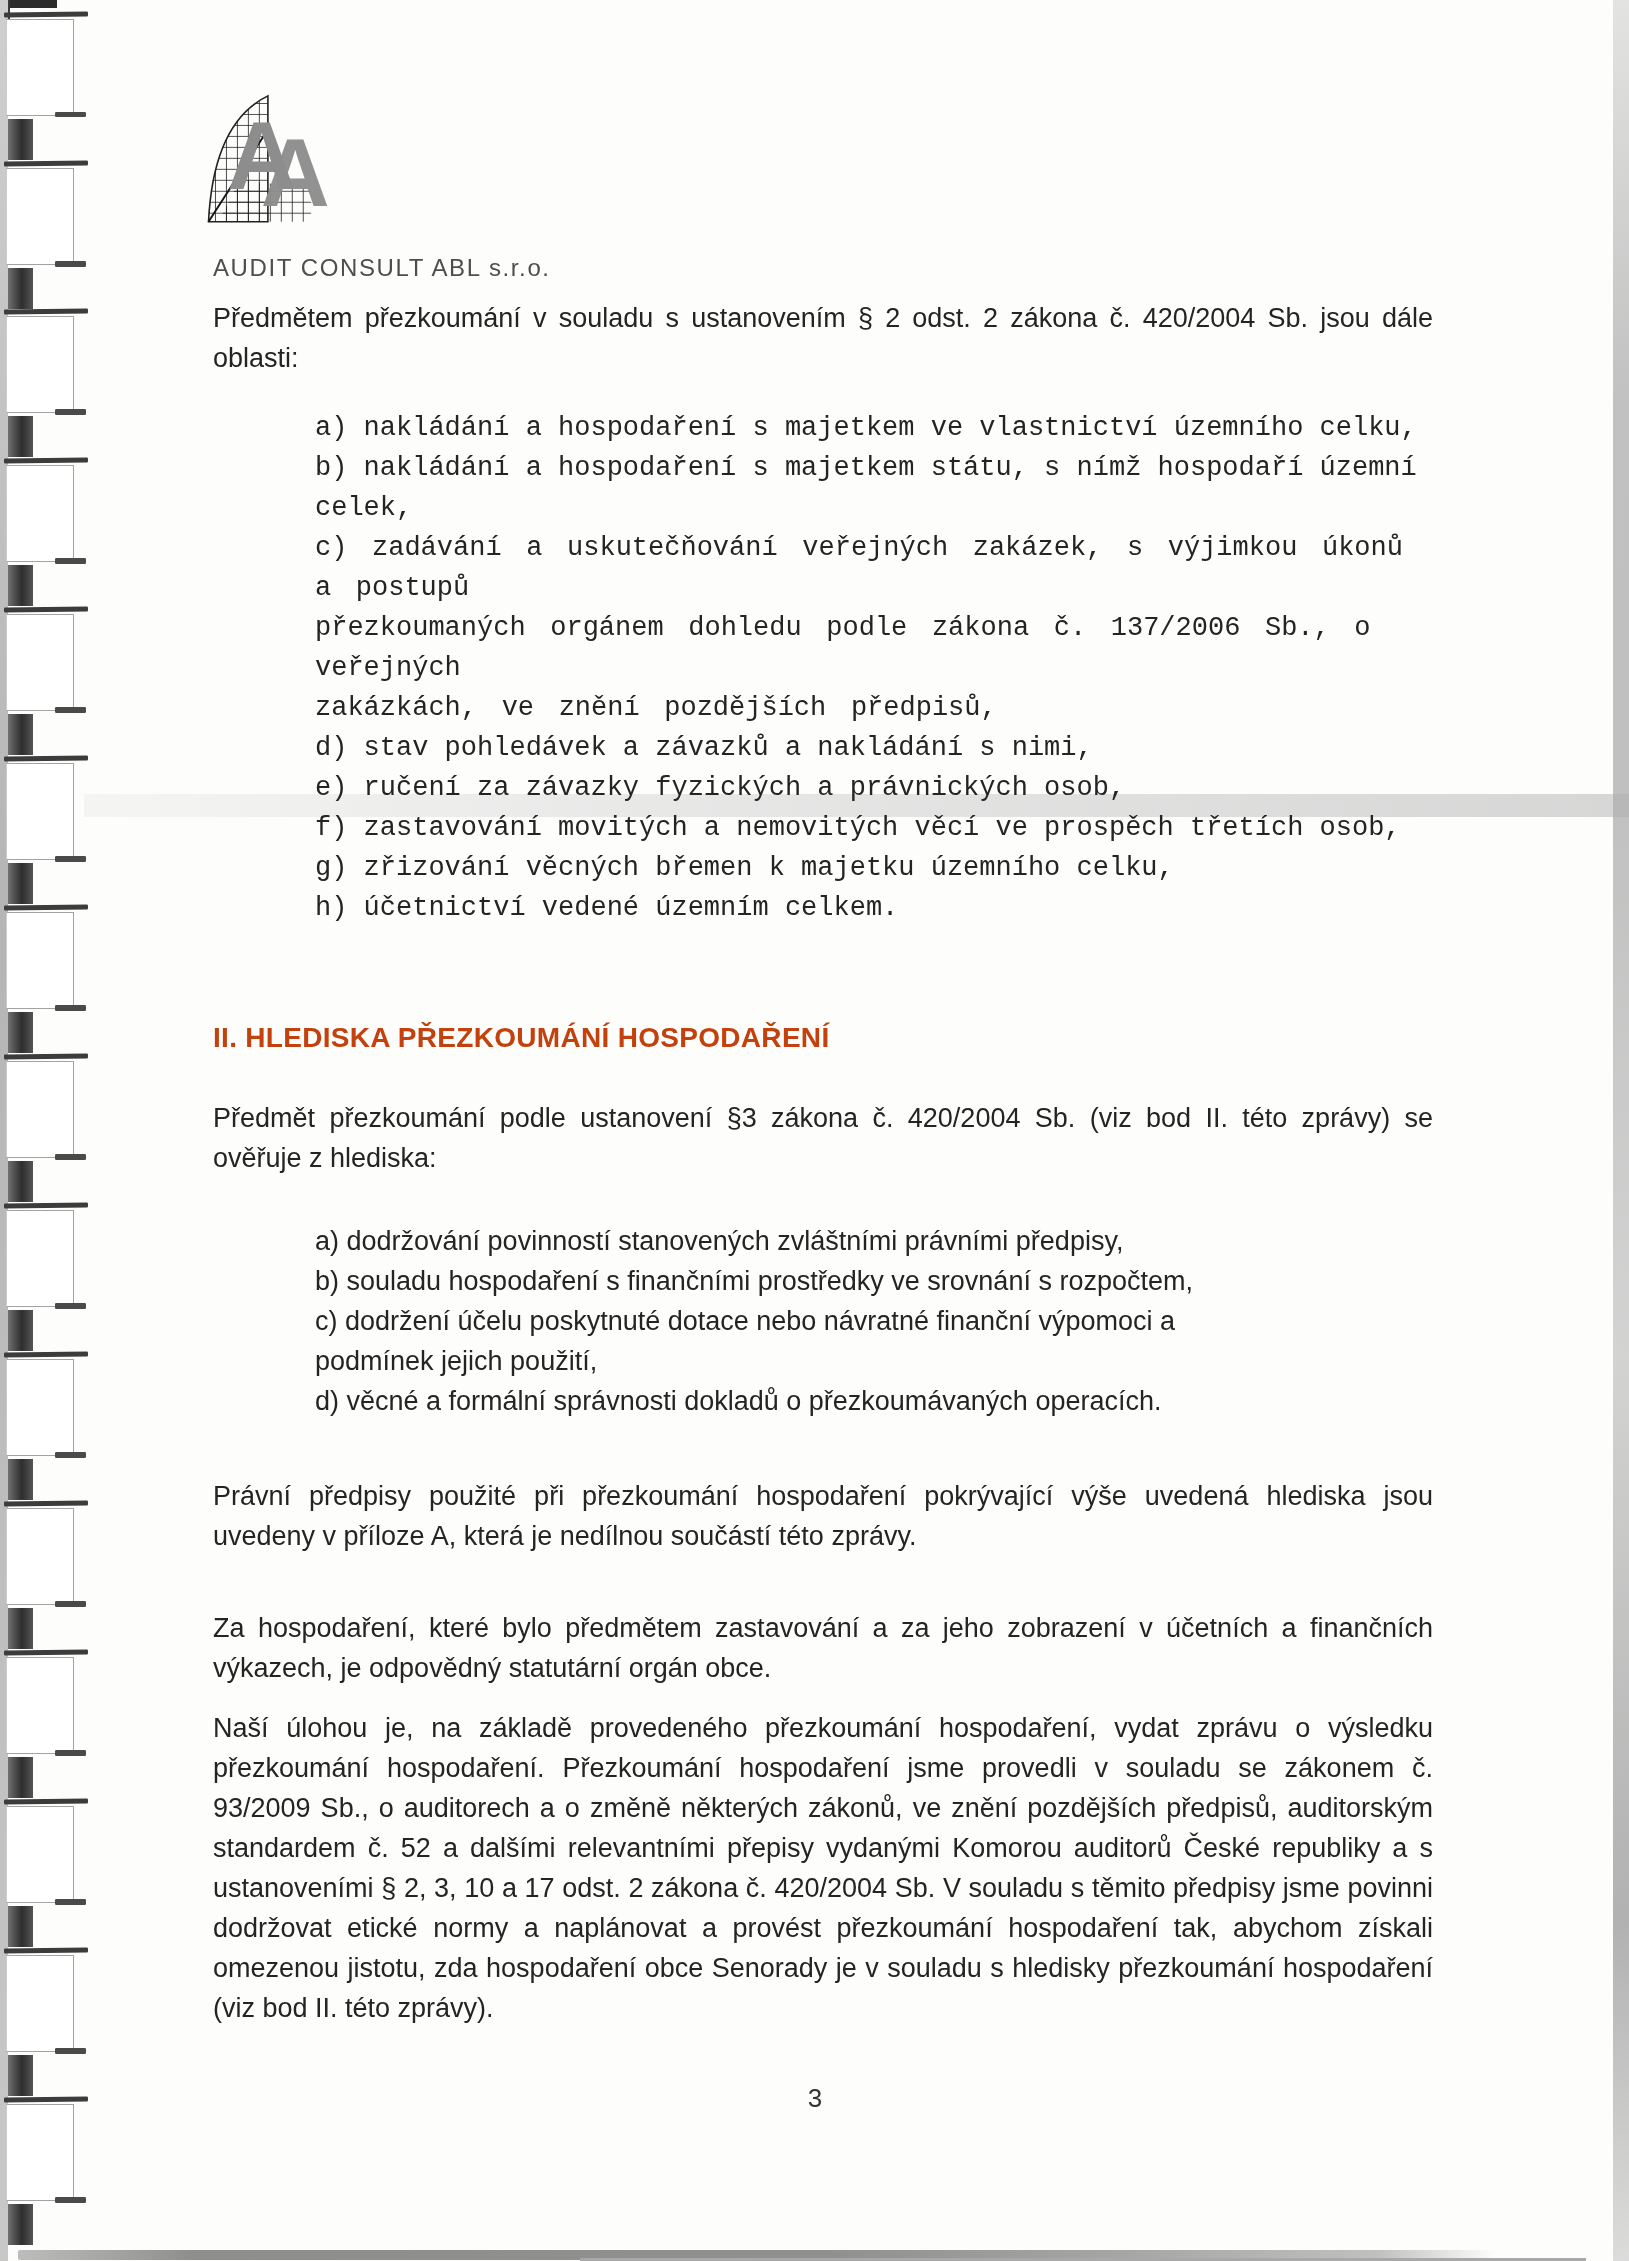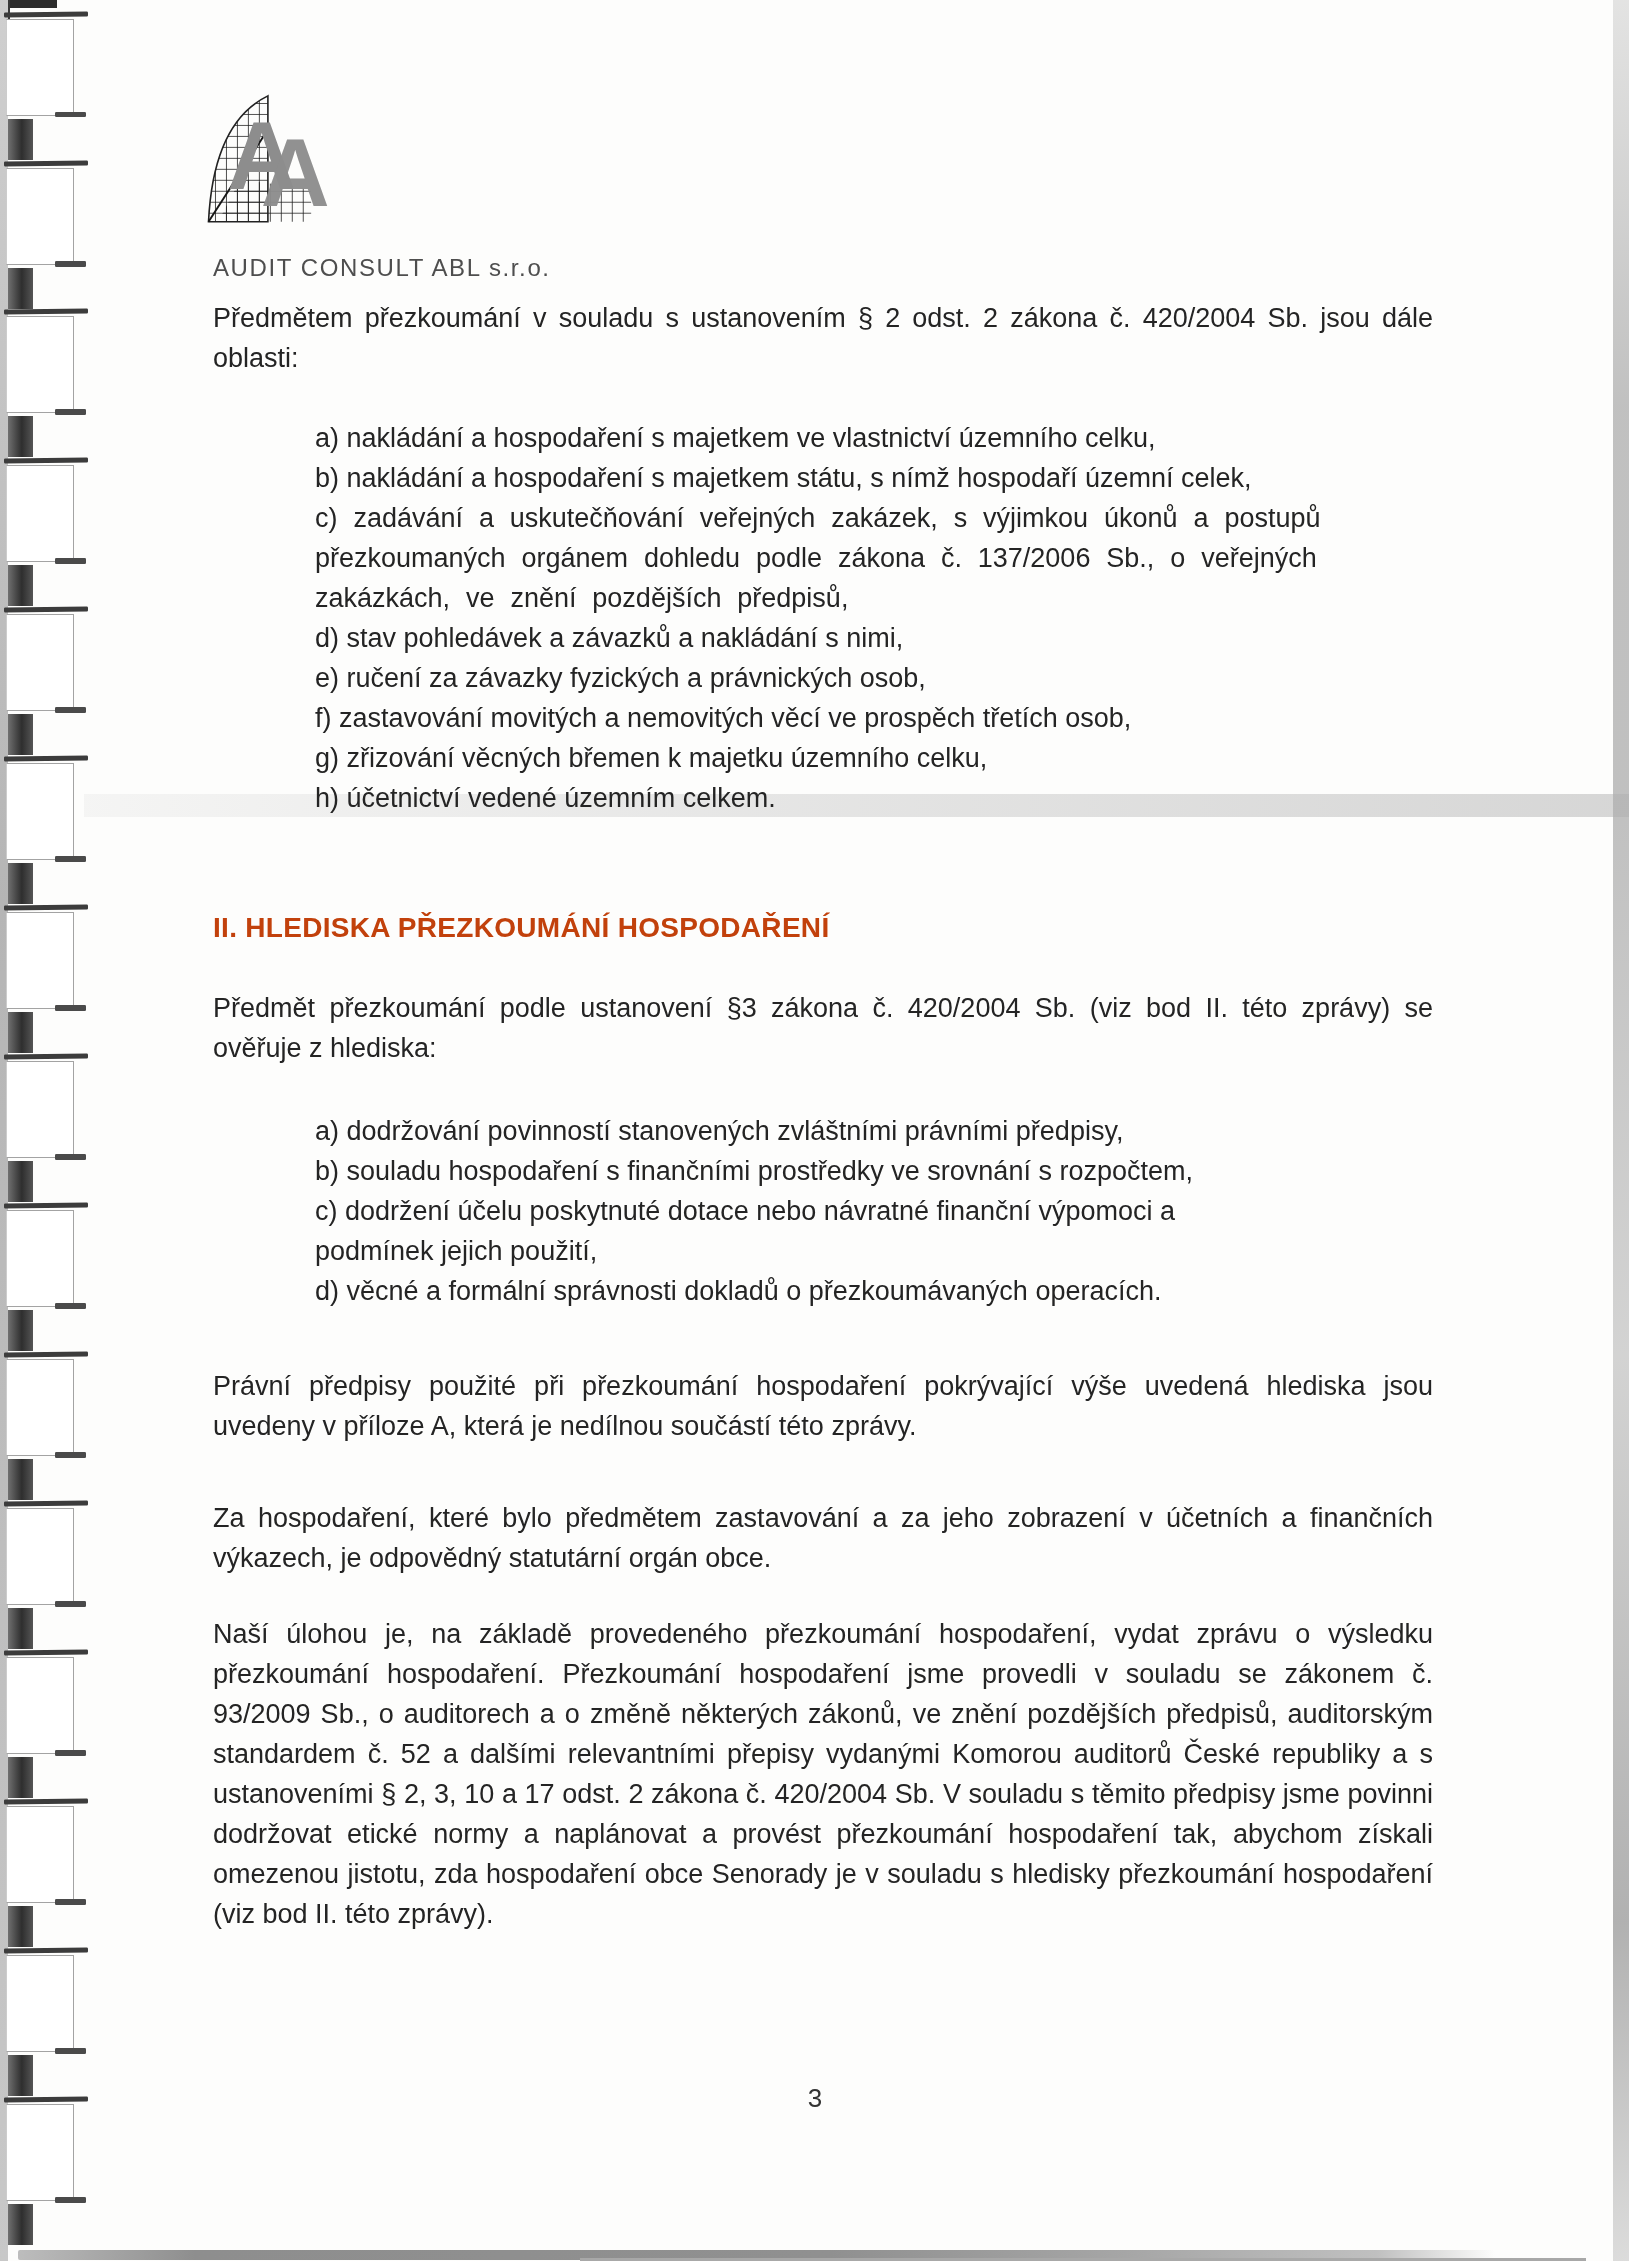--- a/index.html
+++ b/index.html
@@ -42,28 +42,28 @@
   .heading{font-weight:bold;font-size:28px;color:#c2410c;letter-spacing:0.3px;}
   .list{margin-left:102px;width:1118px;}
   .list-item{white-space:pre-line;}
   .spread{word-spacing:8.4px;}
   .b{font-weight:normal;}
 
   .logo{margin-top:92px;margin-left:-9px;height:133px;}
   .company{margin-top:23px;font-size:24px;color:#4e4e4e;letter-spacing:1.6px;}
 
   .m-intro{margin-top:10.3px;}
-  .m-list1{margin-top:40px;}
+  .m-list1{margin-top:30px;font-family:Liberation Mono, monospace;}
   .m-h2{margin-top:90px;}
   .m-p2{margin-top:40px;}
   .m-list2{margin-top:43px;}
   .m-legal{margin-top:55px;}
   .m-h3{margin-top:75px;}
   .m-resp{margin-top:52px;}
-  .m-role{margin-top:36px;}
+  .m-role{margin-top:20px;}
 
   .pagenum{position:absolute;left:0;top:2079px;width:1630px;text-align:center;
     font-size:26px;color:#333;line-height:39px;}
 </style>
 </head>
 <body>
 
 <div class="page">
 
   <div class="scan-band"></div>

